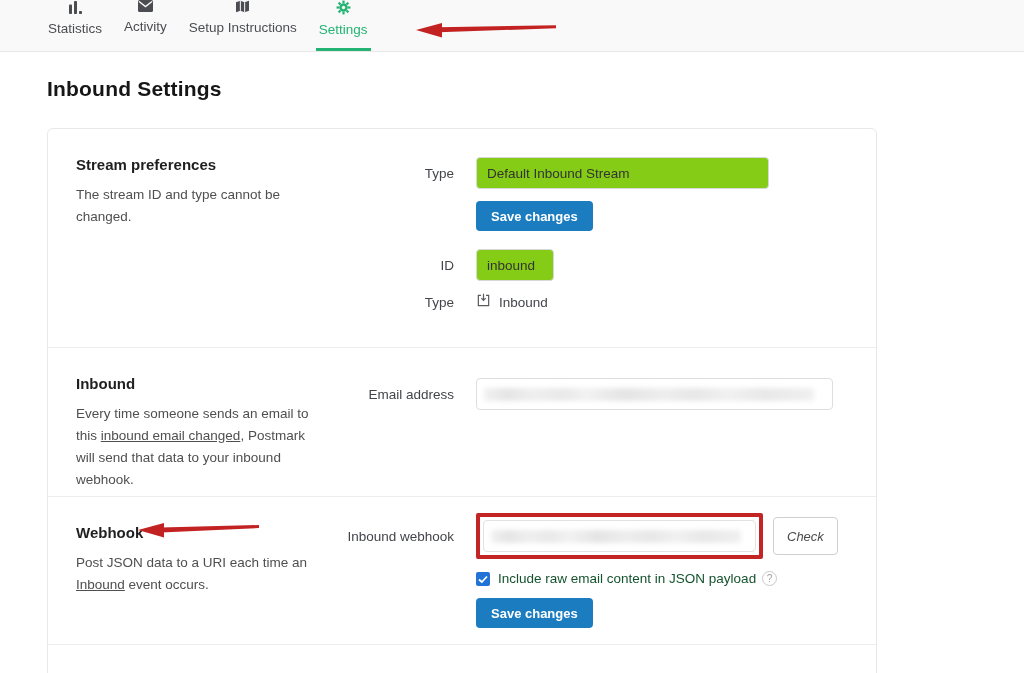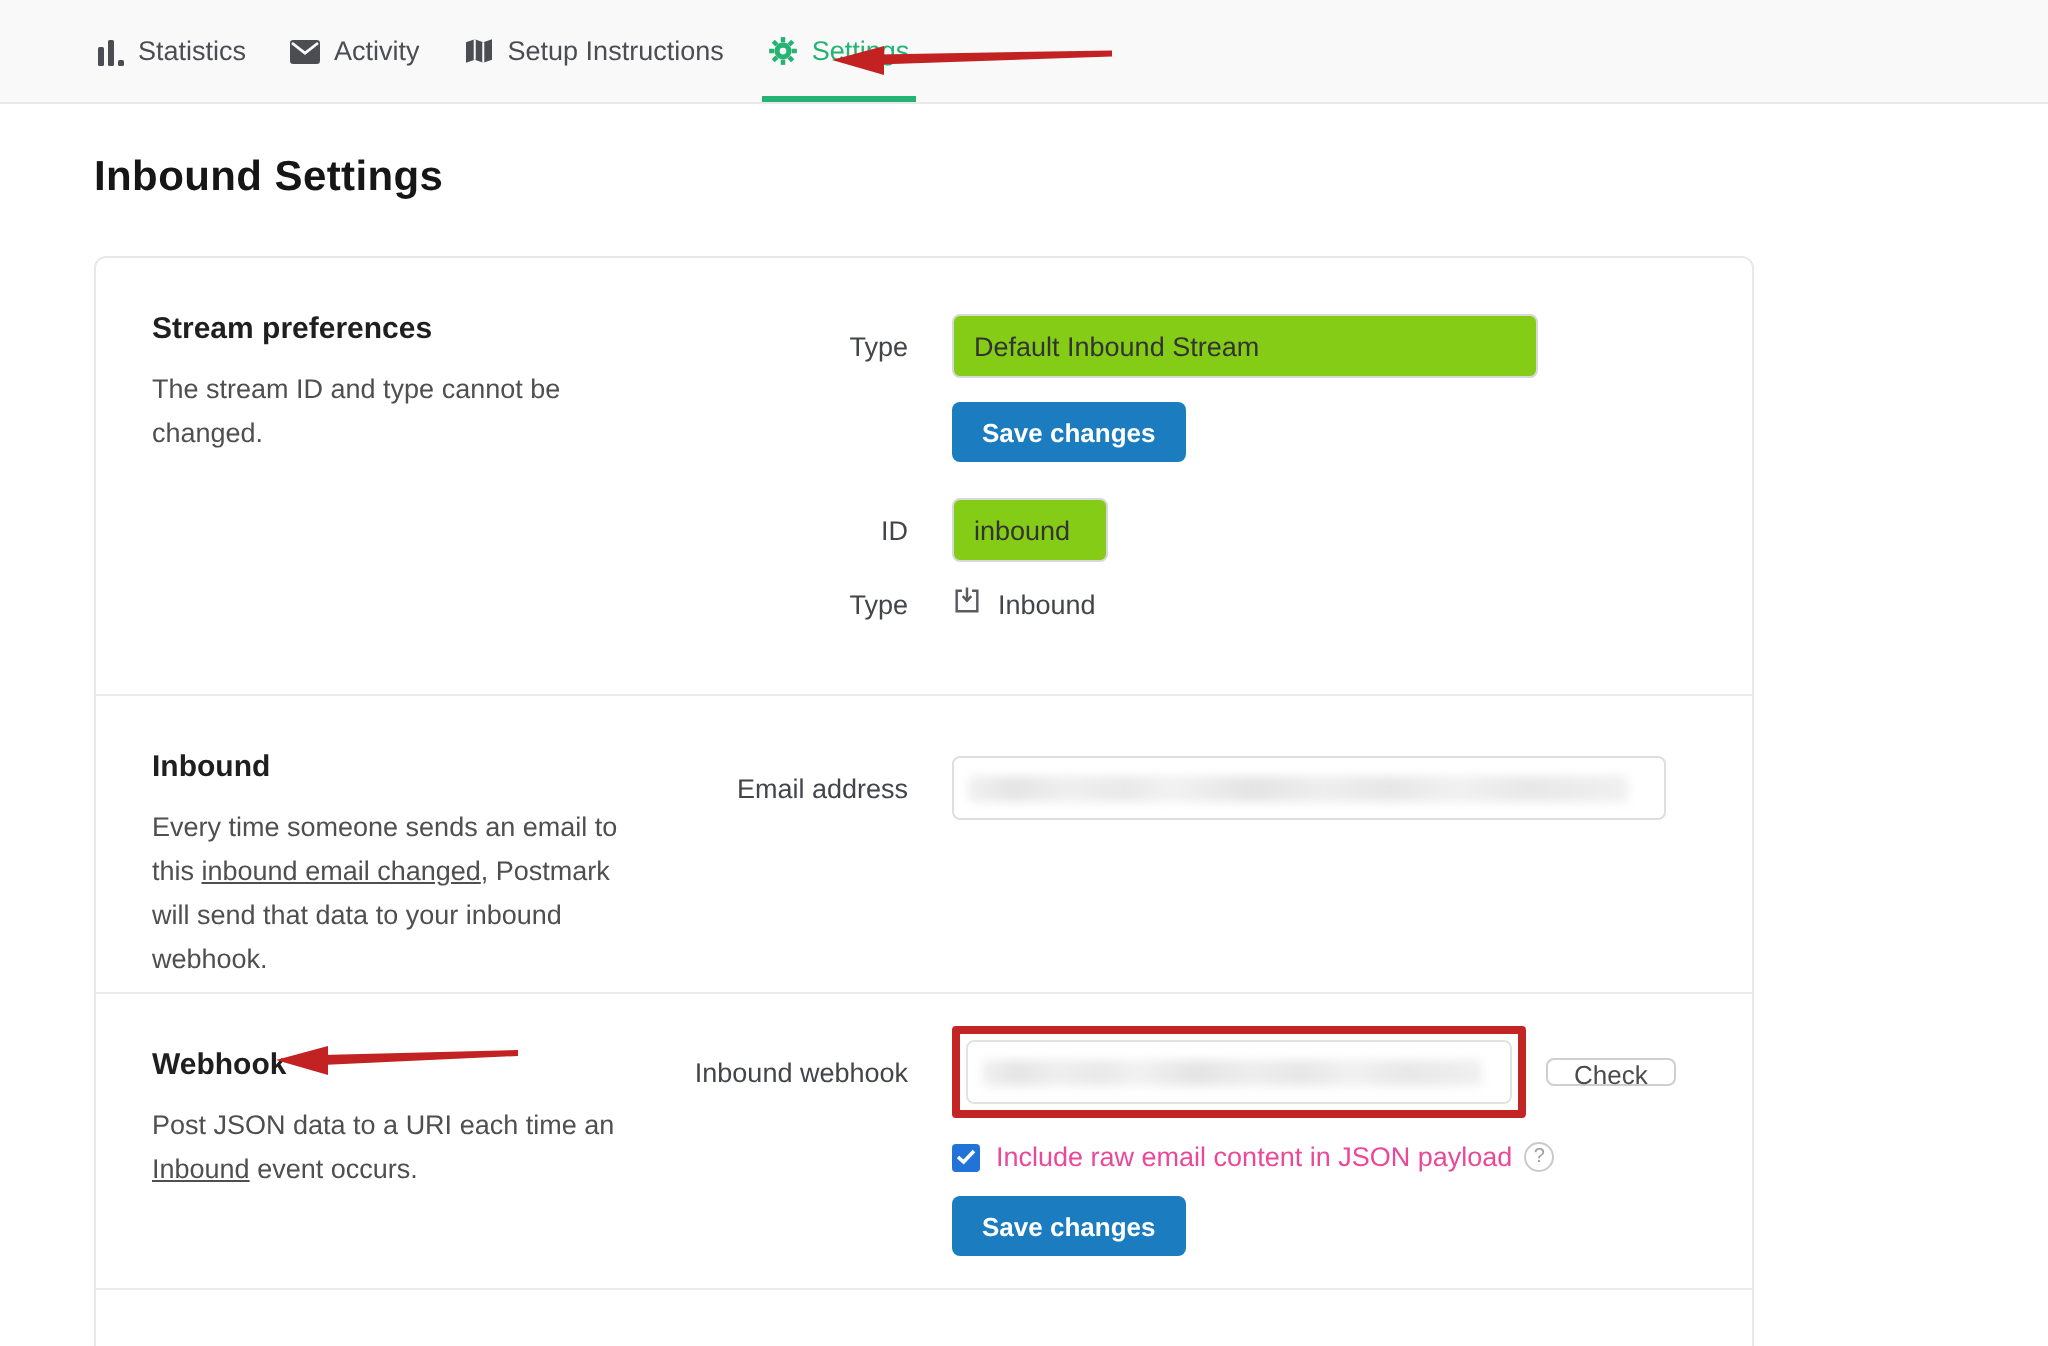--- a/index.html
+++ b/index.html
@@ -10,21 +10,21 @@
   }
 
   
   .topbar {
     position:absolute; top:0; left:0; width:1024px; height:52px;
     background:#f9f9f9; border-bottom:1px solid #e8e8e8;
     display:flex; align-items:stretch; padding-left:48px; gap:22px;
   }
   .tab {
     position:relative; display:flex; align-items:center; gap:7px;
-    font-size:13.5px; color:#4c4d52; cursor:pointer; white-space:nowrap;
+    font-size:13.5px; color:#4c4d52; cursor:pointer; white-space:nowrap;flex-direction:column;
   }
   .tab.active { color:#25b373; }
   .tab.active::after {
     content:""; position:absolute; left:-3px; right:-3px; bottom:0;
     height:3px; background:#25b373;
   }
   .tab svg { display:block; }
 
   
   .page-title {
@@ -70,42 +70,42 @@
     background:linear-gradient(90deg,#f1f1f1 0%,#e5e5e5 7%,#efefef 15%,#e9e9e9 24%,
       #f2f2f2 31%,#e4e4e4 43%,#eeeeee 54%,#e7e7e7 64%,#f1f1f1 74%,#e8e8e8 85%,#f0f0f0 100%);
   }
 
   .btn-primary {
     height:30px; padding:0 15px; border:none; border-radius:4px;
     background:#1b7dc0; color:#fff; font-weight:700; font-size:13px;
     font-family:"Liberation Sans", sans-serif; cursor:pointer;
   }
   .btn-secondary {
-    height:14px; padding:0 13px; border:1px solid #cfcfcf; border-radius:4px;
+    height:38px; padding:0 13px; border:1px solid #cfcfcf; border-radius:4px;
     background:#fff; color:#4b4b4b; font-size:13px;
-    font-family:"Liberation Sans", sans-serif; cursor:pointer;
+    font-family:"Liberation Sans", sans-serif; cursor:pointer;font-style:italic;
   }
 
   .mono {
     width:78px; font-family:"DejaVu Sans Mono", monospace; font-size:12.5px; color:#444;
   }
   .type-val { display:flex; align-items:center; gap:8px; font-size:13.5px; color:#43454a; }
 
   
   .red-wrap {
     border:4px solid #c32424; border-radius:2px; padding:3px; background:#fff;
   }
   .red-wrap .input-box { width:273px; border-color:#e2e2e2; }
 
   
   .checkbox {
     width:14px; height:14px; border-radius:2px; background:#2273d7;
     display:flex; align-items:center; justify-content:center; flex-shrink:0; cursor:pointer;
   }
-  .cb-label { margin-left:8px; font-size:13.5px; color:#ec4899; }
+  .cb-label { margin-left:8px; font-size:13.5px; color:#14532d; }
   .help {
     margin-left:6px; width:15px; height:15px; border-radius:50%;
     border:1px solid #c9c9c9; color:#9d9d9d; font-size:10px;
     display:inline-flex; align-items:center; justify-content:center; cursor:pointer;
   }
 
   .annotation { position:absolute; pointer-events:none; }
 </style>
 </head>
 <body>

